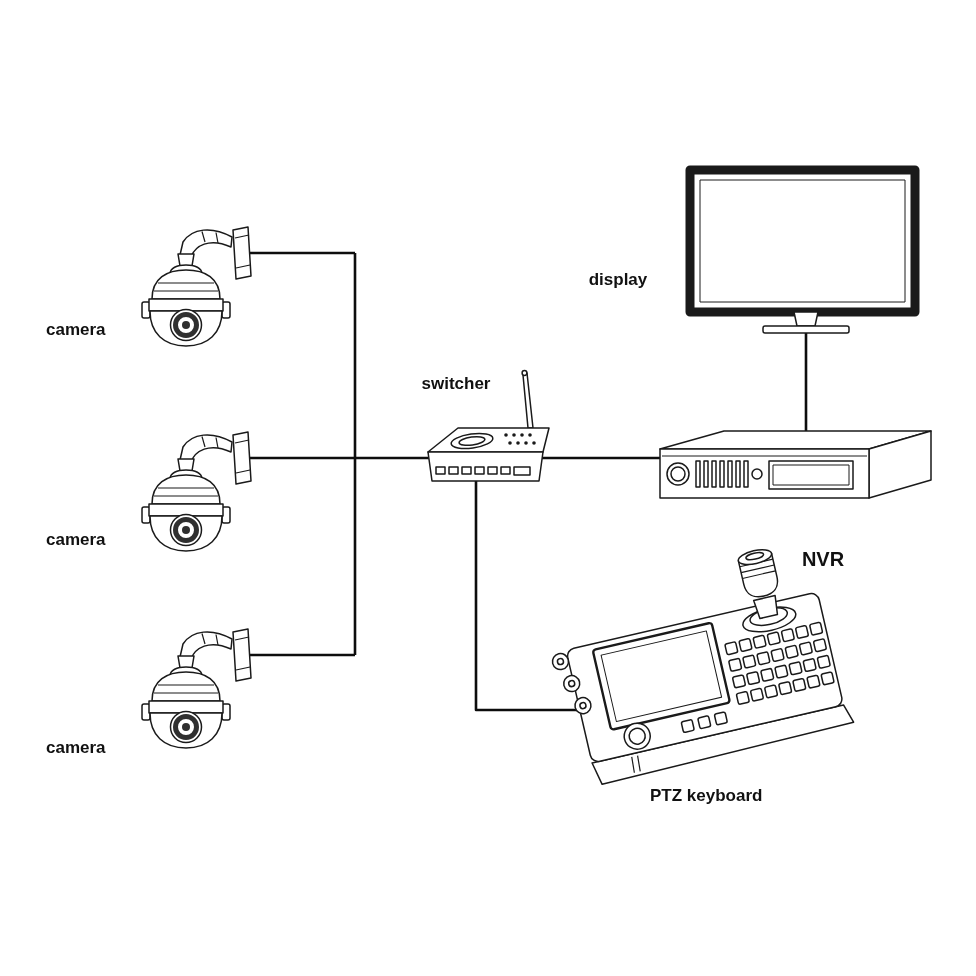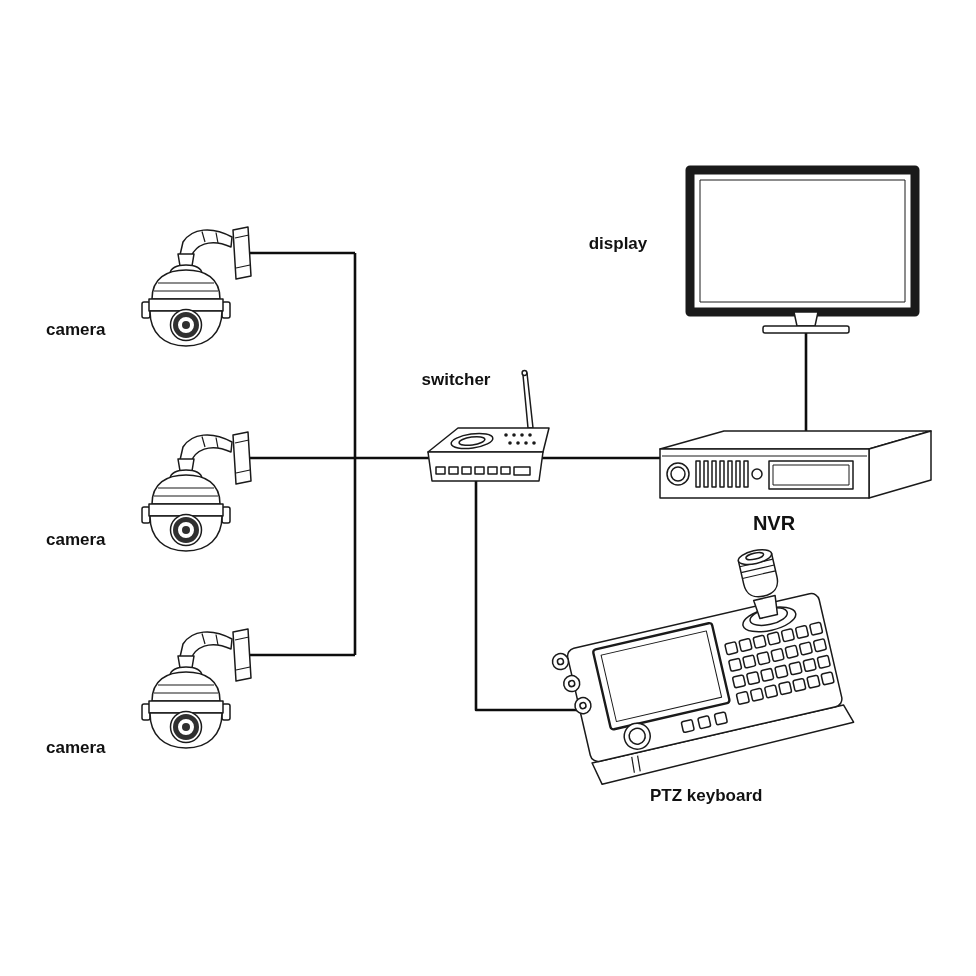--- a/index.html
+++ b/index.html
@@ -29,21 +29,21 @@
   .art .dot { fill: #1a1a1a; stroke: none; }
   .art .kb-screen { stroke-width: 2.4; }
 
   .diagram-label {
     position: absolute;
     font-weight: bold;
     font-size: 17px;
     color: #111111;
     white-space: nowrap;
   }
-  .diagram-label.centered { text-align: center; width: 100px; }
+  .diagram-label.centered { text-align: center; width: 100px; margin-top: 36px; }
   .diagram-label.nvr { font-size: 20px; }
   .diagram-label.wide { width: 180px; text-align: left; }
 </style>
 </head>
 <body>
 
 <div class="canvas">
 
   <svg class="art" width="976" height="976" viewBox="0 0 976 976">
 
@@ -223,17 +223,17 @@
         <line x1="188" y1="-30" x2="222" y2="-30"></line>
         <ellipse cx="205" cy="-48" rx="17" ry="6.5"></ellipse>
         <ellipse cx="205" cy="-49" rx="9" ry="3"></ellipse>
       </g>
     </g>
   </svg>
 
   <div class="diagram-label" style="left:46px; top:320px">camera</div>
   <div class="diagram-label" style="left:46px; top:530px">camera</div>
   <div class="diagram-label" style="left:46px; top:738px">camera</div>
-  <div class="diagram-label centered" style="left:406px; top:370px">switcher</div>
+  <div class="diagram-label centered" style="left:406px; top:338px">switcher</div>
   <div class="diagram-label centered" style="left:568px; top:234px">display</div>
-  <div class="diagram-label centered nvr" style="left:724px; top:512px">NVR</div>
+  <div class="diagram-label centered nvr" style="left:773px; top:512px">NVR</div>
   <div class="diagram-label wide" style="left:650px; top:786px">PTZ keyboard</div>
 </div>
 
 </body></html>

